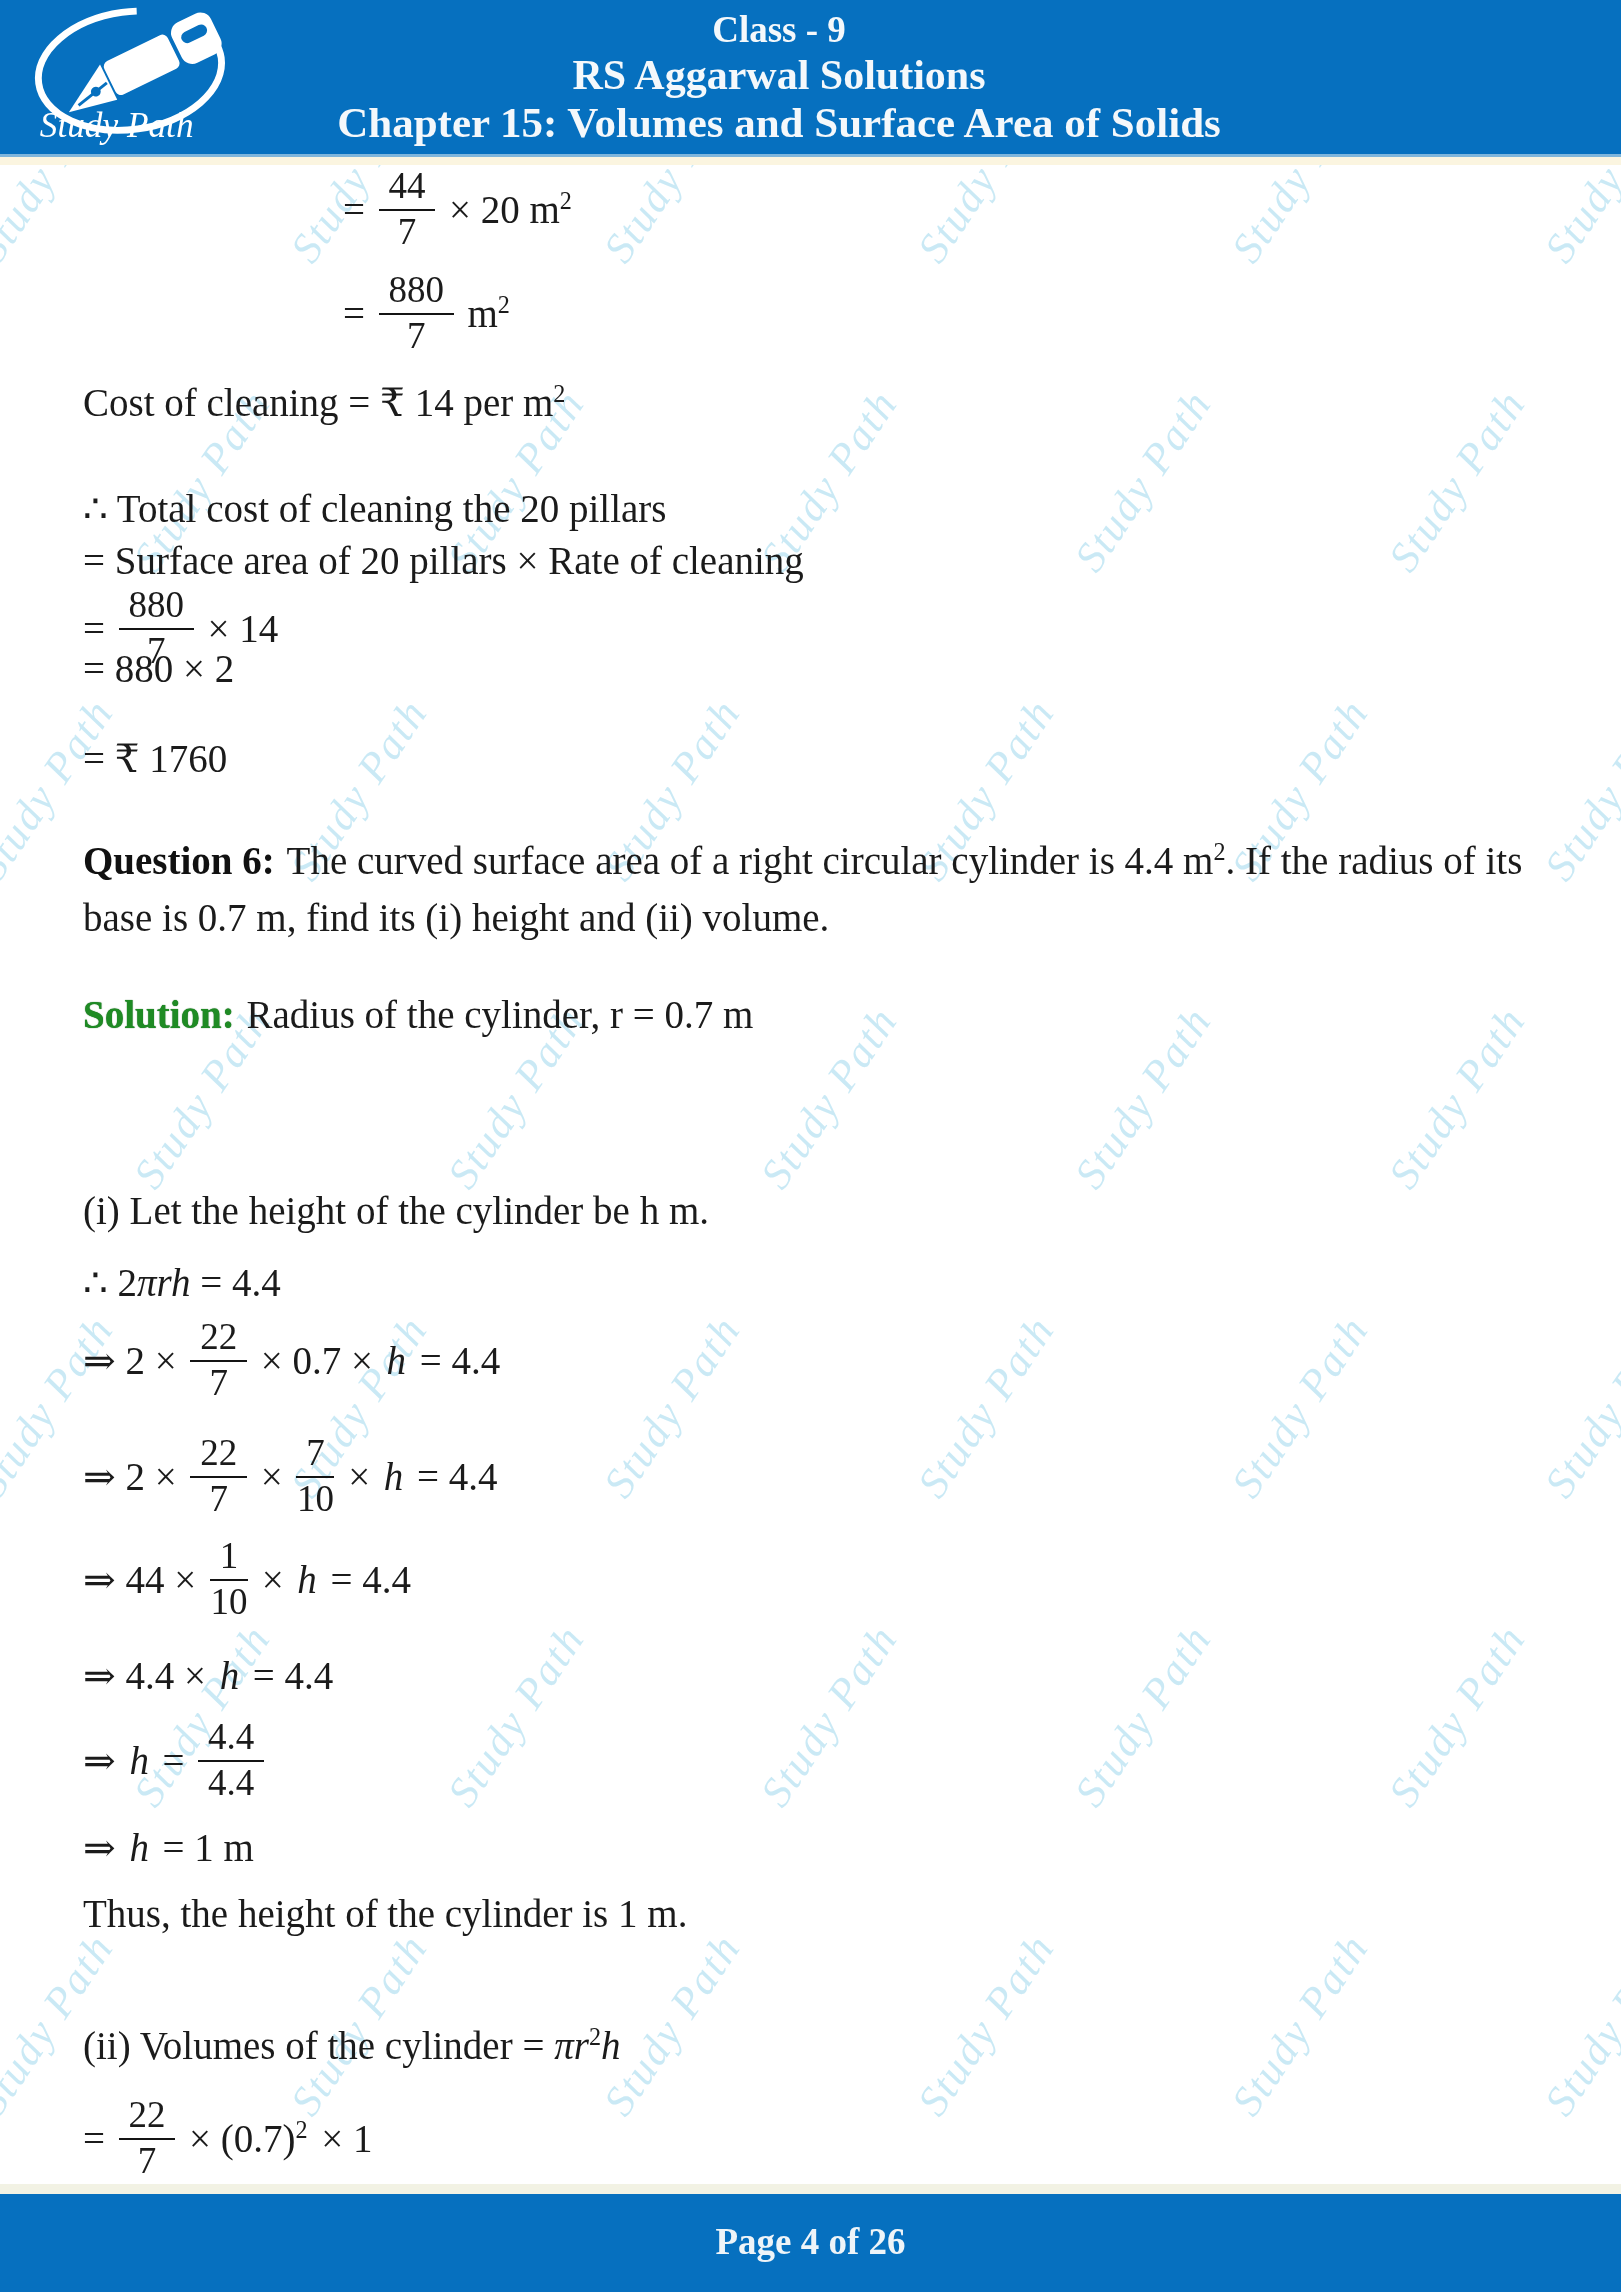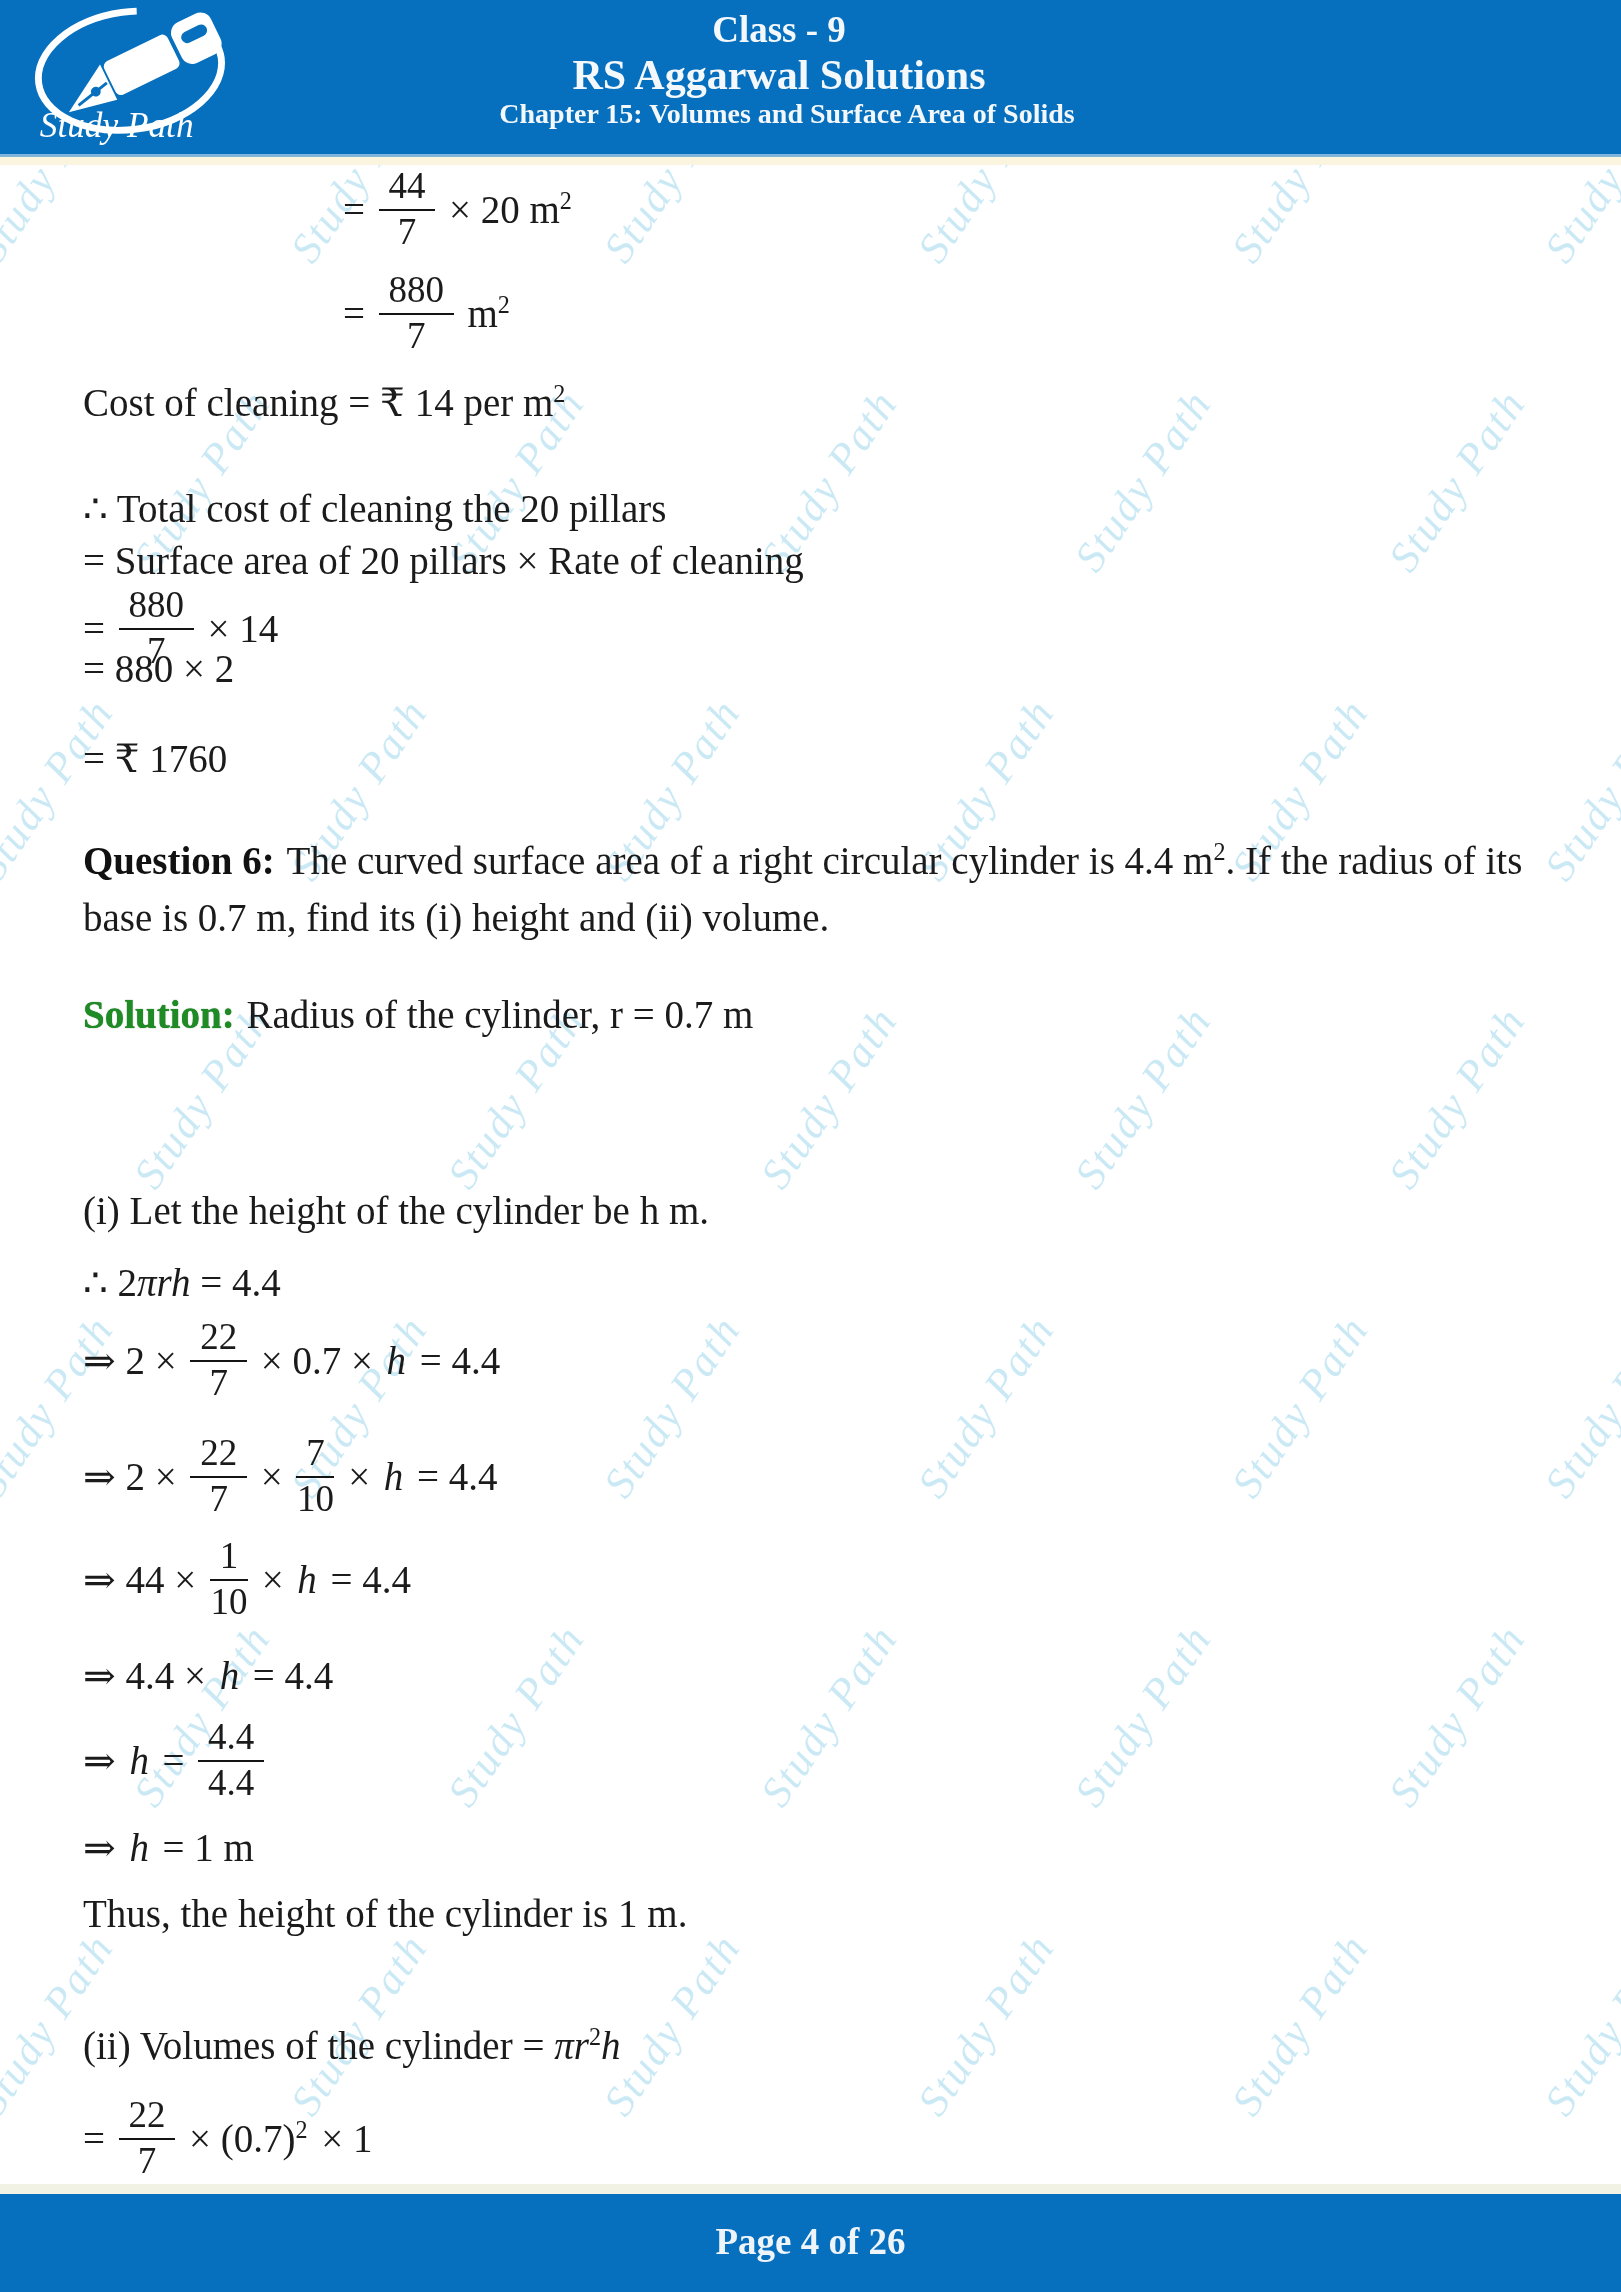--- a/index.html
+++ b/index.html
@@ -11,21 +11,21 @@
     font-family:"Liberation Serif","DejaVu Serif",serif;
   }
 
   
   .header { position:absolute; left:0; top:0; width:1621px; height:154px; background:var(--blue); z-index:3; }
   .header-sep-line { position:absolute; left:0; top:154px; width:1621px; height:2.9px; background:#7fb6dc; z-index:3; }
   .header-sep-cream { position:absolute; left:0; top:157px; width:1621px; height:7.8px; background:var(--cream); z-index:3; }
   .header .h-line { position:absolute; left:0; width:1558px; text-align:center; color:#f4f8fb; font-weight:700; }
   .h-line1 { top:7.8px;  font-size:37px; }
   .h-line2 { top:51px; font-size:42px; }
-  .h-line3 { top:98px; font-size:28px;margin-left:8px; }
+  .h-line3 { top:98px; font-size:43px; }
   .logo { position:absolute; left:17.6px; top:3.9px; width:221px; height:149px; }
 
   
   .footer-sep-cream { position:absolute; left:0; top:2184px; width:1621px; height:9.8px; background:#f2f2e4; z-index:3; }
   .footer { position:absolute; left:0; top:2194px; width:1621px; height:99px; background:var(--blue); z-index:3; }
   .footer .page-text { position:absolute; left:0; top:25.5px; width:1621px; text-align:center; color:#eef4f8; font-size:37px; font-weight:700; }
 
   
   .watermarks { position:absolute; left:0; top:0; width:1621px; height:2293px; z-index:1; pointer-events:none; }
   .wm {

